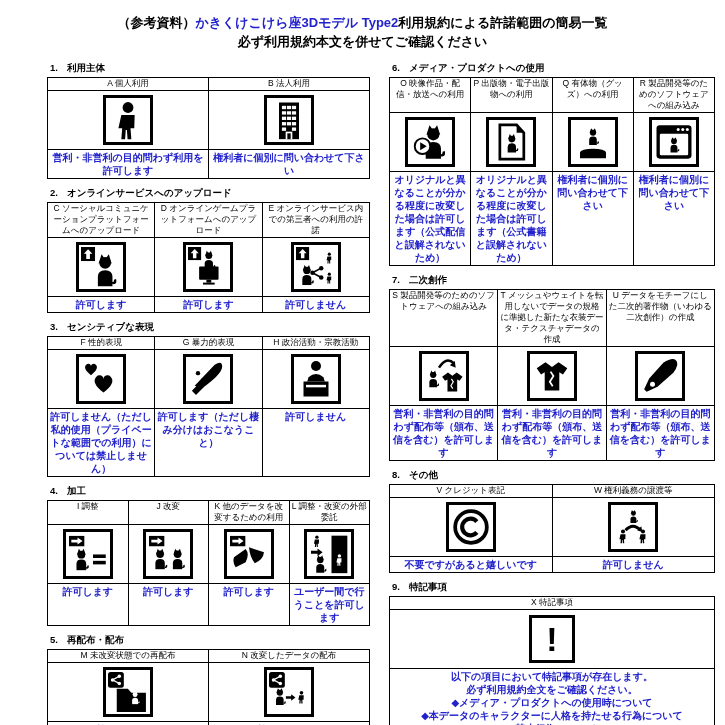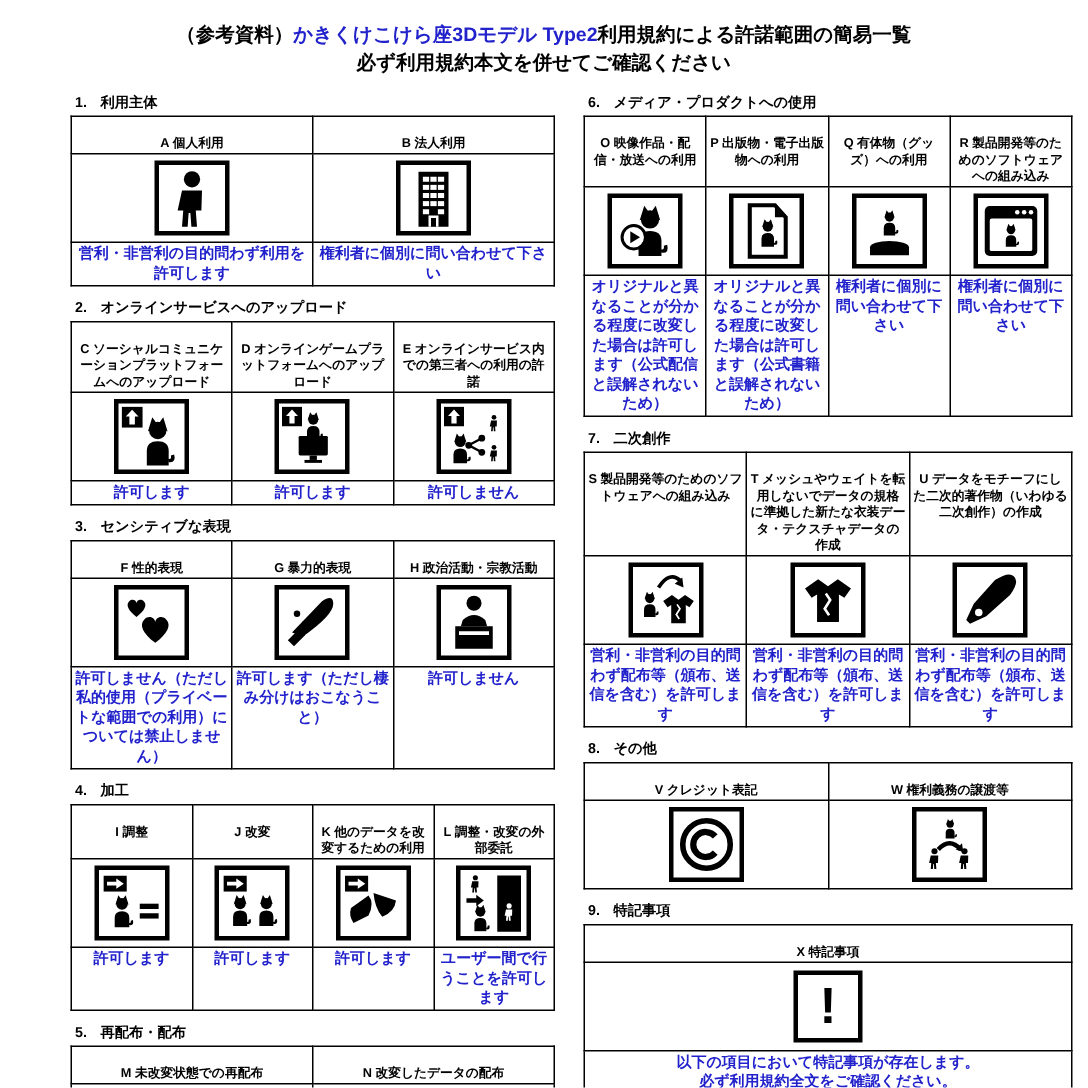--- a/index.html
+++ b/index.html
@@ -12,21 +12,21 @@
   .doc-title{width:100%;text-align:center;padding-top:14px;font-weight:bold;font-size:13px;line-height:1.45;}
   .doc-title .blue{color:#2222cc;}
   .cols{display:flex;gap:19px;padding-left:37px;margin-top:10px;justify-content:center;}
   .col-l{width:323px;flex:none;}
   .col-r{width:326px;flex:none;}
   .section{margin-bottom:8px;}
   .shead{font-weight:bold;font-size:9.5px;margin:0 0 2px 3px;}
   .shead .snum{margin-right:9px;}
   table.tbl{border-collapse:collapse;width:100%;table-layout:fixed;background:#fff;}
   .tbl td{border:1px solid #000;padding:1px 2px;text-align:center;}
-  .hrow td{font-weight:bold;font-size:8.5px;line-height:1.3;vertical-align:top;padding-top:12px;}
+  .hrow td{font-weight:normal;font-size:8.5px;line-height:1.3;vertical-align:top;padding-top:0;}
   .irow td{height:56px;vertical-align:middle;}
   .res{color:#2222cc;font-weight:bold;font-size:10px;line-height:1.3;vertical-align:top;white-space:pre-line;padding:2px 2px 3px;}
   .iconbox{
     width:50px;height:50px;border:3px solid #000;background:#fff;margin:0 auto;
     display:flex;align-items:center;justify-content:center;box-sizing:border-box;
   }
   .ic{width:40px;height:40px;fill:#000;display:block;}
   .bang{width:46px;height:48px;border:3px solid #000;margin:3px auto;display:flex;align-items:center;justify-content:center;box-sizing:border-box;}
   .bang span{font-weight:bold;font-size:34px;line-height:1;}
 </style>
@@ -499,20 +499,24 @@
                     <svg class="ic" viewBox="0 0 48 48">
                       <use href="#s-cat" x="16" y="0" width="17" height="22"></use>
                       <use href="#s-person" x="3" y="22" width="18" height="26"></use>
                       <use href="#s-person" x="27" y="22" width="18" height="26"></use>
                       <path d="M15 28 Q24 18 33 28" stroke="#000" stroke-width="3.5" fill="none"></path>
                       <polygon points="35,30 29,28 34,23"></polygon>
                     </svg>
                   </div>
                 </td>
           </tr>
+          <tr>
+            <td class="res">不要ですがあると嬉しいです</td>
+            <td class="res">許可しません</td>
+          </tr>
         </tbody>
           </table>
       </div>
 
       <div class="section">
         <div class="shead"><span class="snum">9.</span><span>特記事項</span></div>
         <table class="tbl">
           <tbody>
               <tr class="hrow">
             <td>X 特記事項</td>

